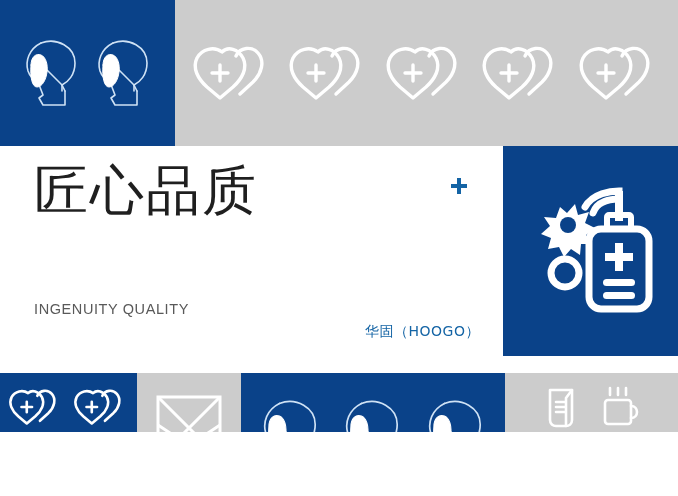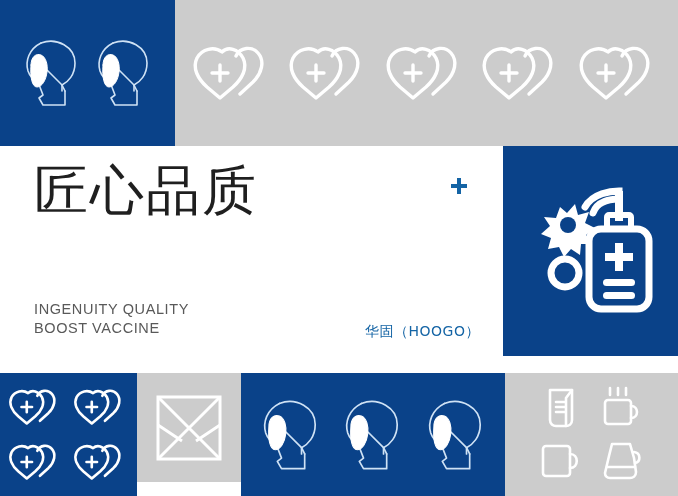--- a/index.html
+++ b/index.html
@@ -6,21 +6,21 @@
     margin: 0;
     padding: 0;
     background: #ffffff;
   }
   body {
     font-family: "Liberation Sans", sans-serif;
   }
   #poster {
     position: relative;
     width: 678px;
-    height: 496px;
+    height: 432px;
     overflow: hidden;
     background: #ffffff;
   }
   .panel { position: absolute; }
 
   
   #top-blue-panel {
     left: 0; top: 0; width: 175px; height: 146px;
     background: var(--brand);
   }
@@ -210,21 +210,20 @@
   </div>
 
   <div class="panel" id="mid-white-card"></div>
 
   <div id="headline-block">
     <div class="headline-line">匠心品质</div>
   </div>
 
   <div id="subtitle-block">
     <div class="subtitle-line">INGENUITY QUALITY</div>
-    <div class="subtitle-line">BOOST VACCINE</div>
   </div>
 
   <div id="brand-label">华固（HOOGO）</div>
 
   <span id="accent-plus">
     <svg width="18" height="18" viewBox="0 0 18 18">
       <path d="M7 1 L11 1 L11 7 L17 7 L17 11 L11 11 L11 17 L7 17 L7 11 L1 11 L1 7 L7 7 Z" fill="#1464a5"></path>
     </svg>
   </span>
 

